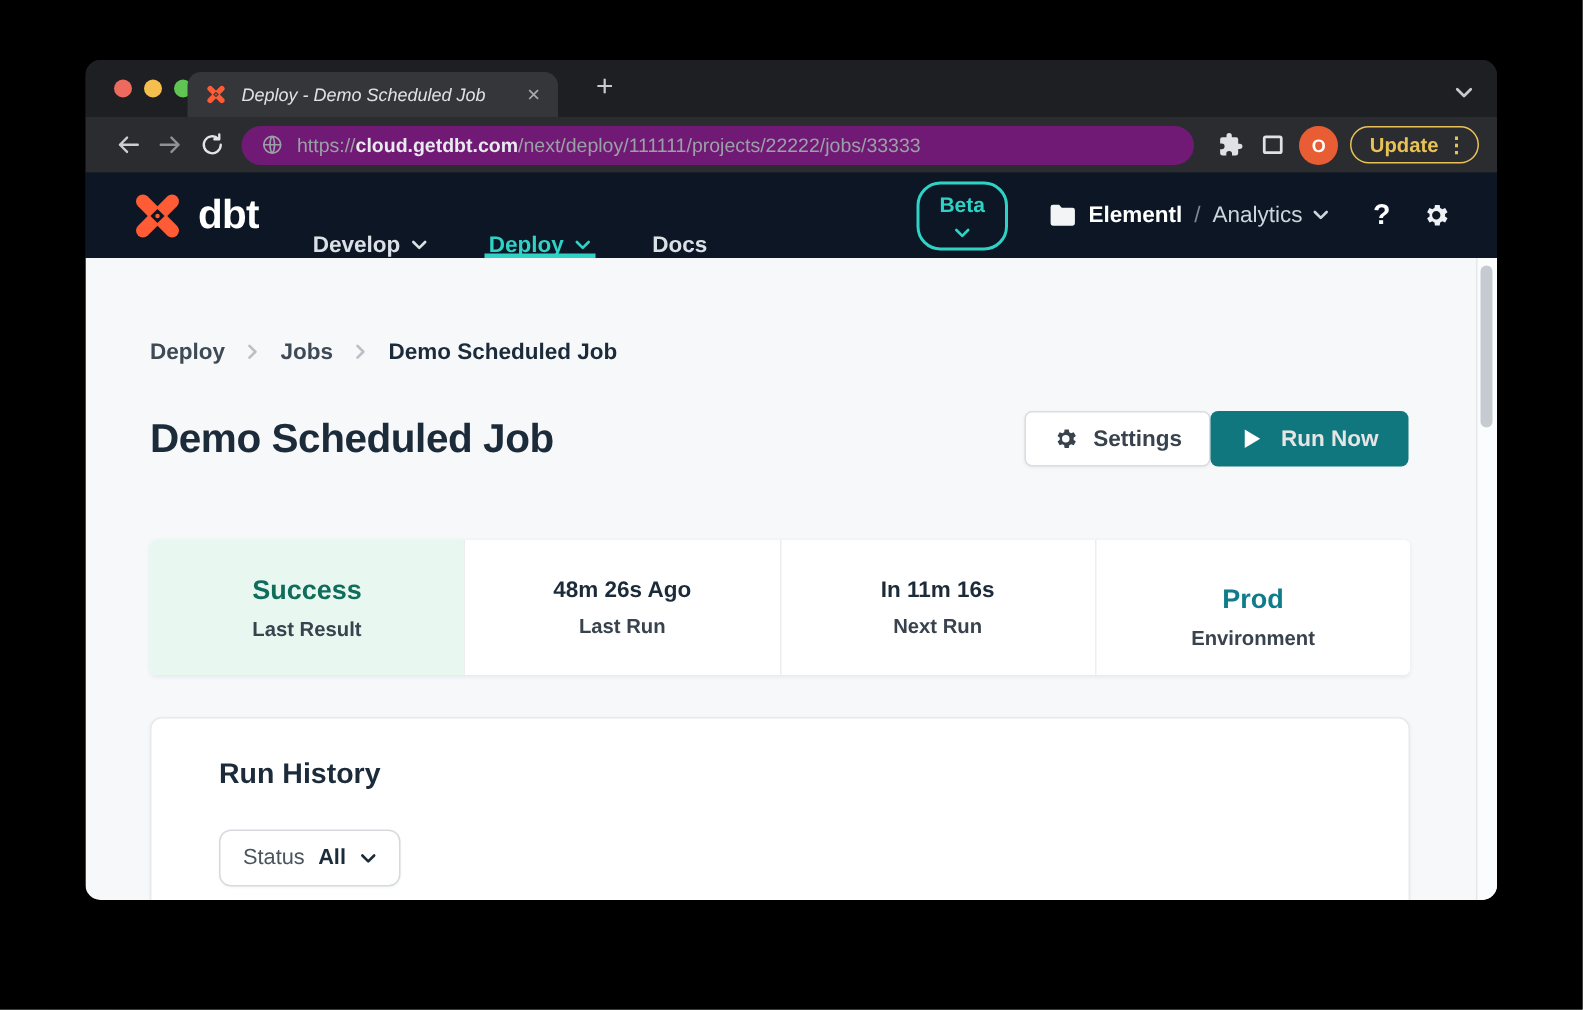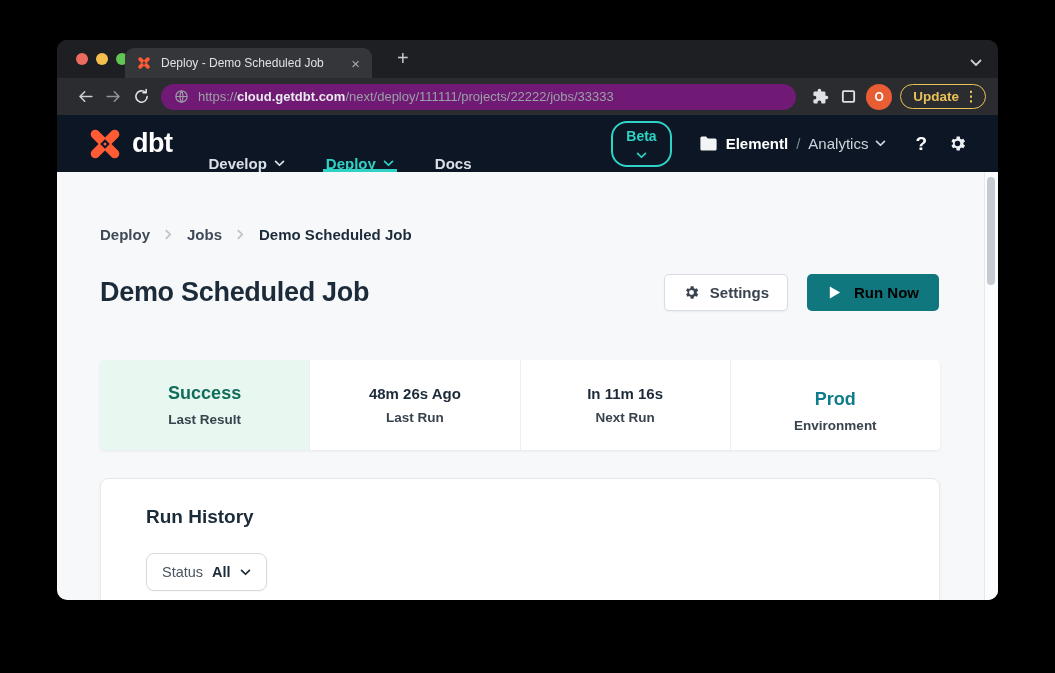--- a/index.html
+++ b/index.html
@@ -4,21 +4,21 @@
 <style>
   * { box-sizing: border-box; margin: 0; padding: 0; }
   html, body { width: 1055px; height: 673px; background: #000; overflow: hidden;
     font-family: "Liberation Sans", sans-serif; }
 
   .window { position: absolute; left: 57px; top: 40px; width: 941px; height: 560px;
     border-radius: 10px; overflow: hidden; background: #202124;
     box-shadow: 0 25px 70px rgba(0,0,0,.9); }
 
   
-  .tabstrip { position: relative; height: 38px; background: #1e1f22; }
+  .tabstrip { position: relative; height: 38px; background: #1e1f22; font-style: italic; }
   .traffic { position: absolute; left: 19px; top: 13px; display: flex; gap: 8px; }
   .light { width: 12px; height: 12px; border-radius: 50%; }
   .light.red { background: #ed6a5e; } .light.yellow { background: #f5bf4f; }
   .light.green { background: #61c554; }
   .tab { position: absolute; left: 68px; top: 8px; width: 247px; height: 30px;
     background: #35363a; border-radius: 9px 9px 0 0; display: flex; align-items: center;
     padding: 0 8px 0 11px; }
   .favicon { width: 16px; height: 16px; flex: none; }
   .tab-title { position: relative; flex: 1; margin-left: 9px; color: #dfe1e5;
     font-size: 12px; white-space: nowrap; overflow: hidden; }
@@ -77,28 +77,28 @@
     border-radius: 4px; background: #c6cbd1; }
 
   .breadcrumb { position: absolute; left: 43px; top: 54px; display: flex;
     align-items: center; gap: 15px; font-size: 15px; font-weight: 600; color: #3e4a56; }
   .crumb-sep { color: #b9c0c7; display: flex; }
   .crumb-current { color: #1c2b3a; font-weight: bold; }
 
   .title-row { position: absolute; left: 43px; right: 59px; top: 102px; display: flex;
     align-items: center; }
   .page-title { font-size: 27px; font-weight: bold; color: #1c2b3a; letter-spacing: -.3px; }
-  .btns { margin-left: auto; display: flex; gap: 19px; }
+  .btns { margin-left: auto; display: flex; }
   .btn-settings { display: flex; align-items: center; gap: 10px; background: #fff;
     border: 1px solid #d9dde1; border-radius: 5px; padding: 9px 18px; font-size: 15px;
     font-weight: 600; color: #39434e; box-shadow: 0 1px 2px rgba(22,43,58,.06); }
   .btn-settings .gear { color: #39434e; display: flex; }
   .btn-run { display: flex; align-items: center; gap: 12px; background: #11777e;
     border: none; border-radius: 5px; padding: 9px 20px; font-size: 15px;
-    font-weight: bold; color: #000000; }
+    font-weight: bold; color: #e5e5e5; }
 
   .stats { position: absolute; left: 43px; top: 188px; width: 840px; height: 90px;
     display: flex; background: #fff; border-radius: 4px;
     box-shadow: 0 1px 3px rgba(22,43,58,.08); }
   .stat { flex: 1; display: flex; flex-direction: column; align-items: center;
     justify-content: center; gap: 8px; border-right: 1px solid #eceef0; }
   .stat:last-child { border-right: none; }
   .stat-value { font-size: 15px; font-weight: bold; color: #1c2b3a; }
   .stat-label { font-size: 13.5px; font-weight: 600; color: #39434e; }
   .stat.success { background: #e9f7f1; border-radius: 4px 0 0 4px; }

